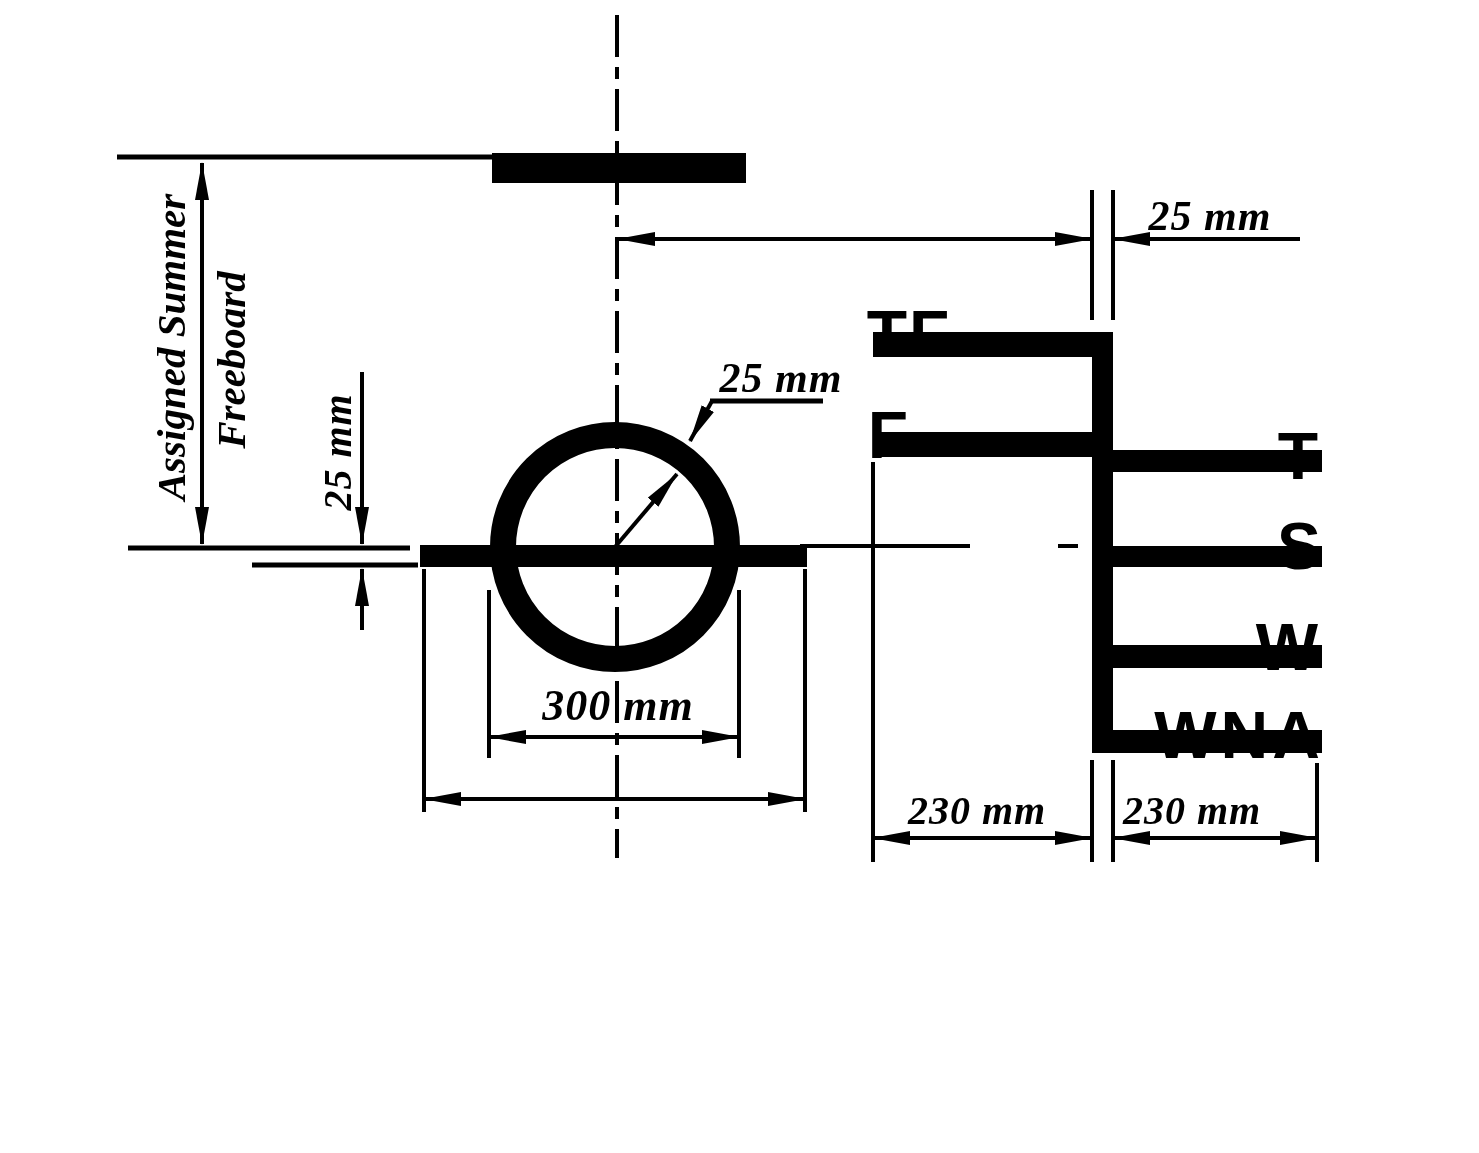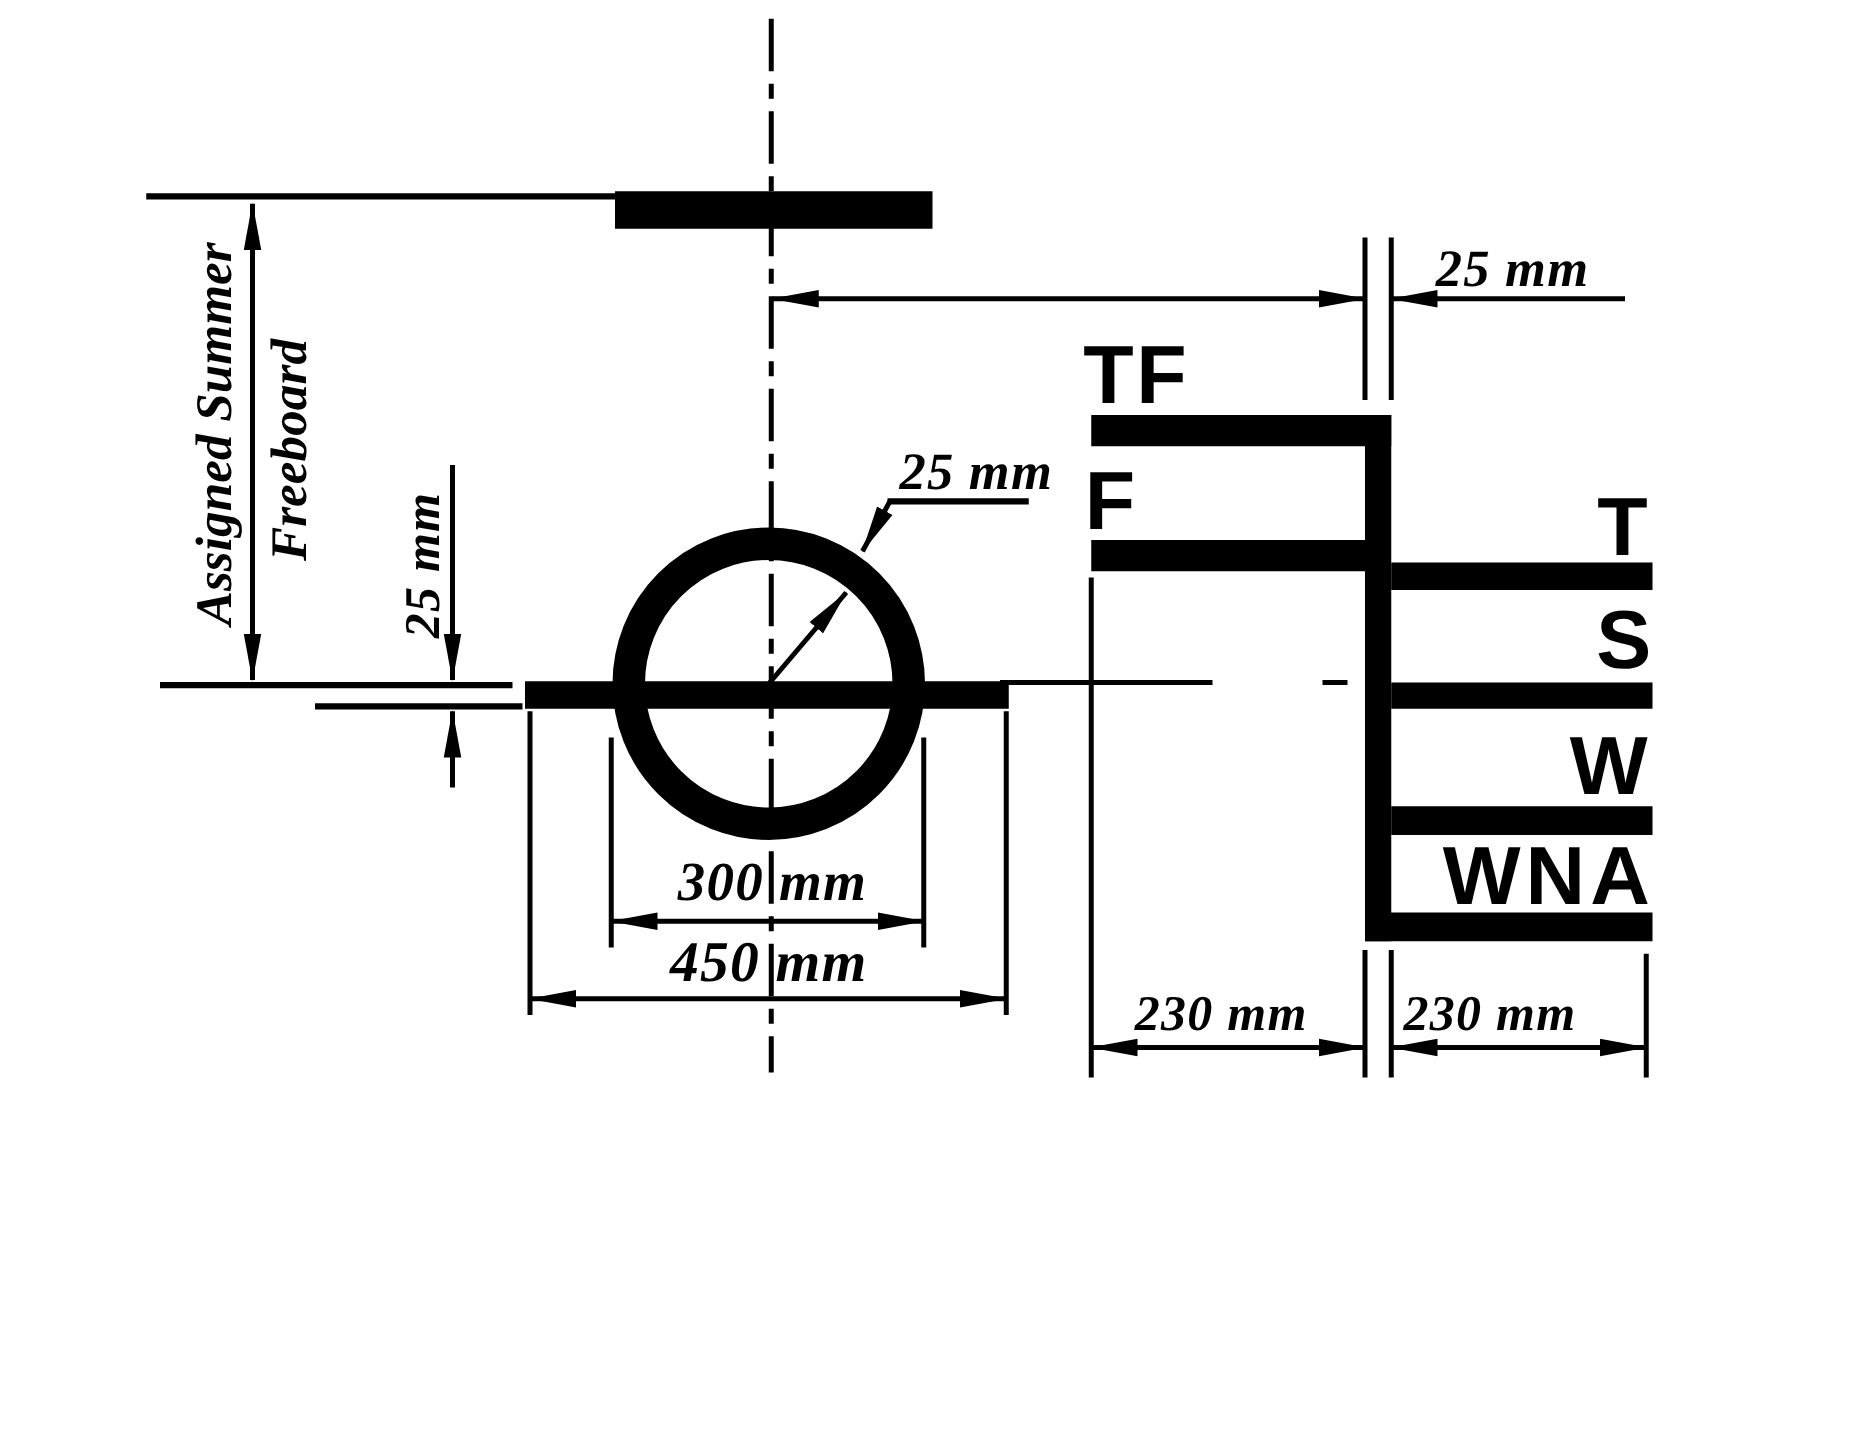--- a/index.html
+++ b/index.html
@@ -25,20 +25,21 @@
     font-weight:bold;
     font-size:42px;
     letter-spacing:1px;
   }
   .dim.rot{transform:translate(-50%,-50%) rotate(-90deg);}
   .mark-letter{
     font-family:"Liberation Sans", sans-serif;
     font-weight:bold;
     font-size:66px;
     letter-spacing:2px;
+    margin-top:35px;
   }
   .mark-letter.wide{letter-spacing:4px;text-align:center;}
   .note-rot{
     font-family:"Liberation Serif", serif;
     font-style:italic;
     font-weight:bold;
     font-size:41px;
     transform:translate(-50%,-50%) rotate(-90deg);
   }
   .size-300{font-size:44px;text-align:right;}
@@ -148,21 +149,20 @@
 
   <div class="lbl dim rot" style="left:338px;top:452px;font-size:40px;">25 mm</div>
 
 
   <div class="lbl dim" style="left:1210px;top:216px;">25 mm</div>
 
   <div class="lbl dim" style="left:781px;top:378px;">25 mm</div>
 
   <div class="lbl dim size-300" style="left:618px;top:706px;">300 mm</div>
 
-  <div class="lbl dim size-450" style="left:615px;top:770px;">450 mm</div>
 
   <div class="lbl dim" style="left:977px;top:811px;font-size:40px;">230 mm</div>
 
   <div class="lbl dim" style="left:1192px;top:811px;font-size:40px;">230 mm</div>
 
   <div class="lbl mark-letter" style="left:909px;top:299px;">TF</div>
   <div class="lbl mark-letter" style="left:889px;top:400px;">F</div>
   <div class="lbl mark-letter" style="left:1299px;top:421px;">T</div>
   <div class="lbl mark-letter" style="left:1300px;top:511px;">S</div>
   <div class="lbl mark-letter" style="left:1288px;top:612px;">W</div>

